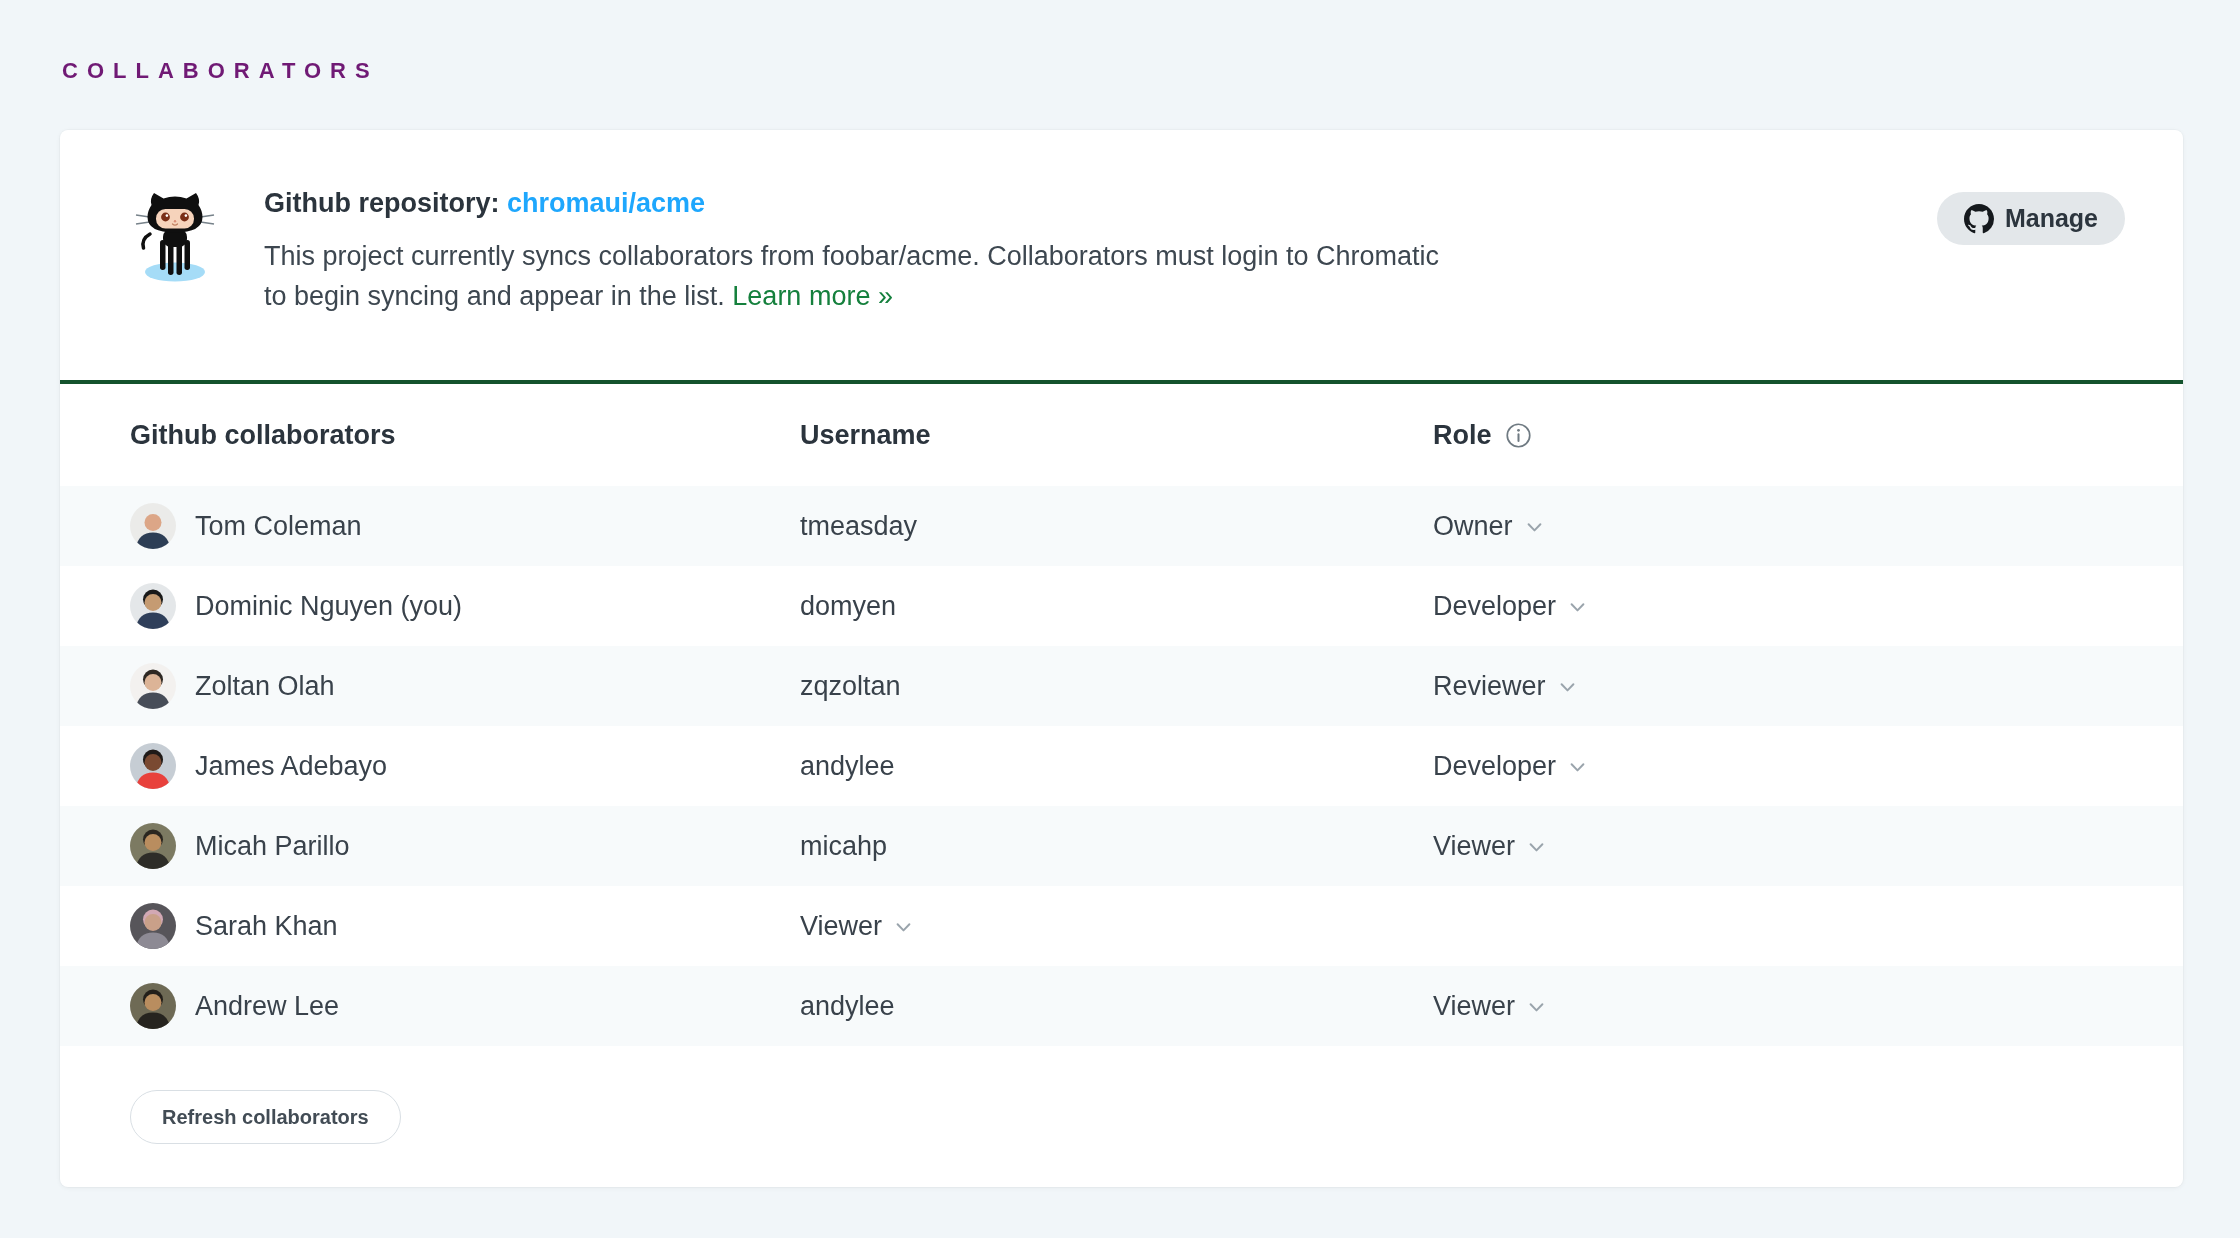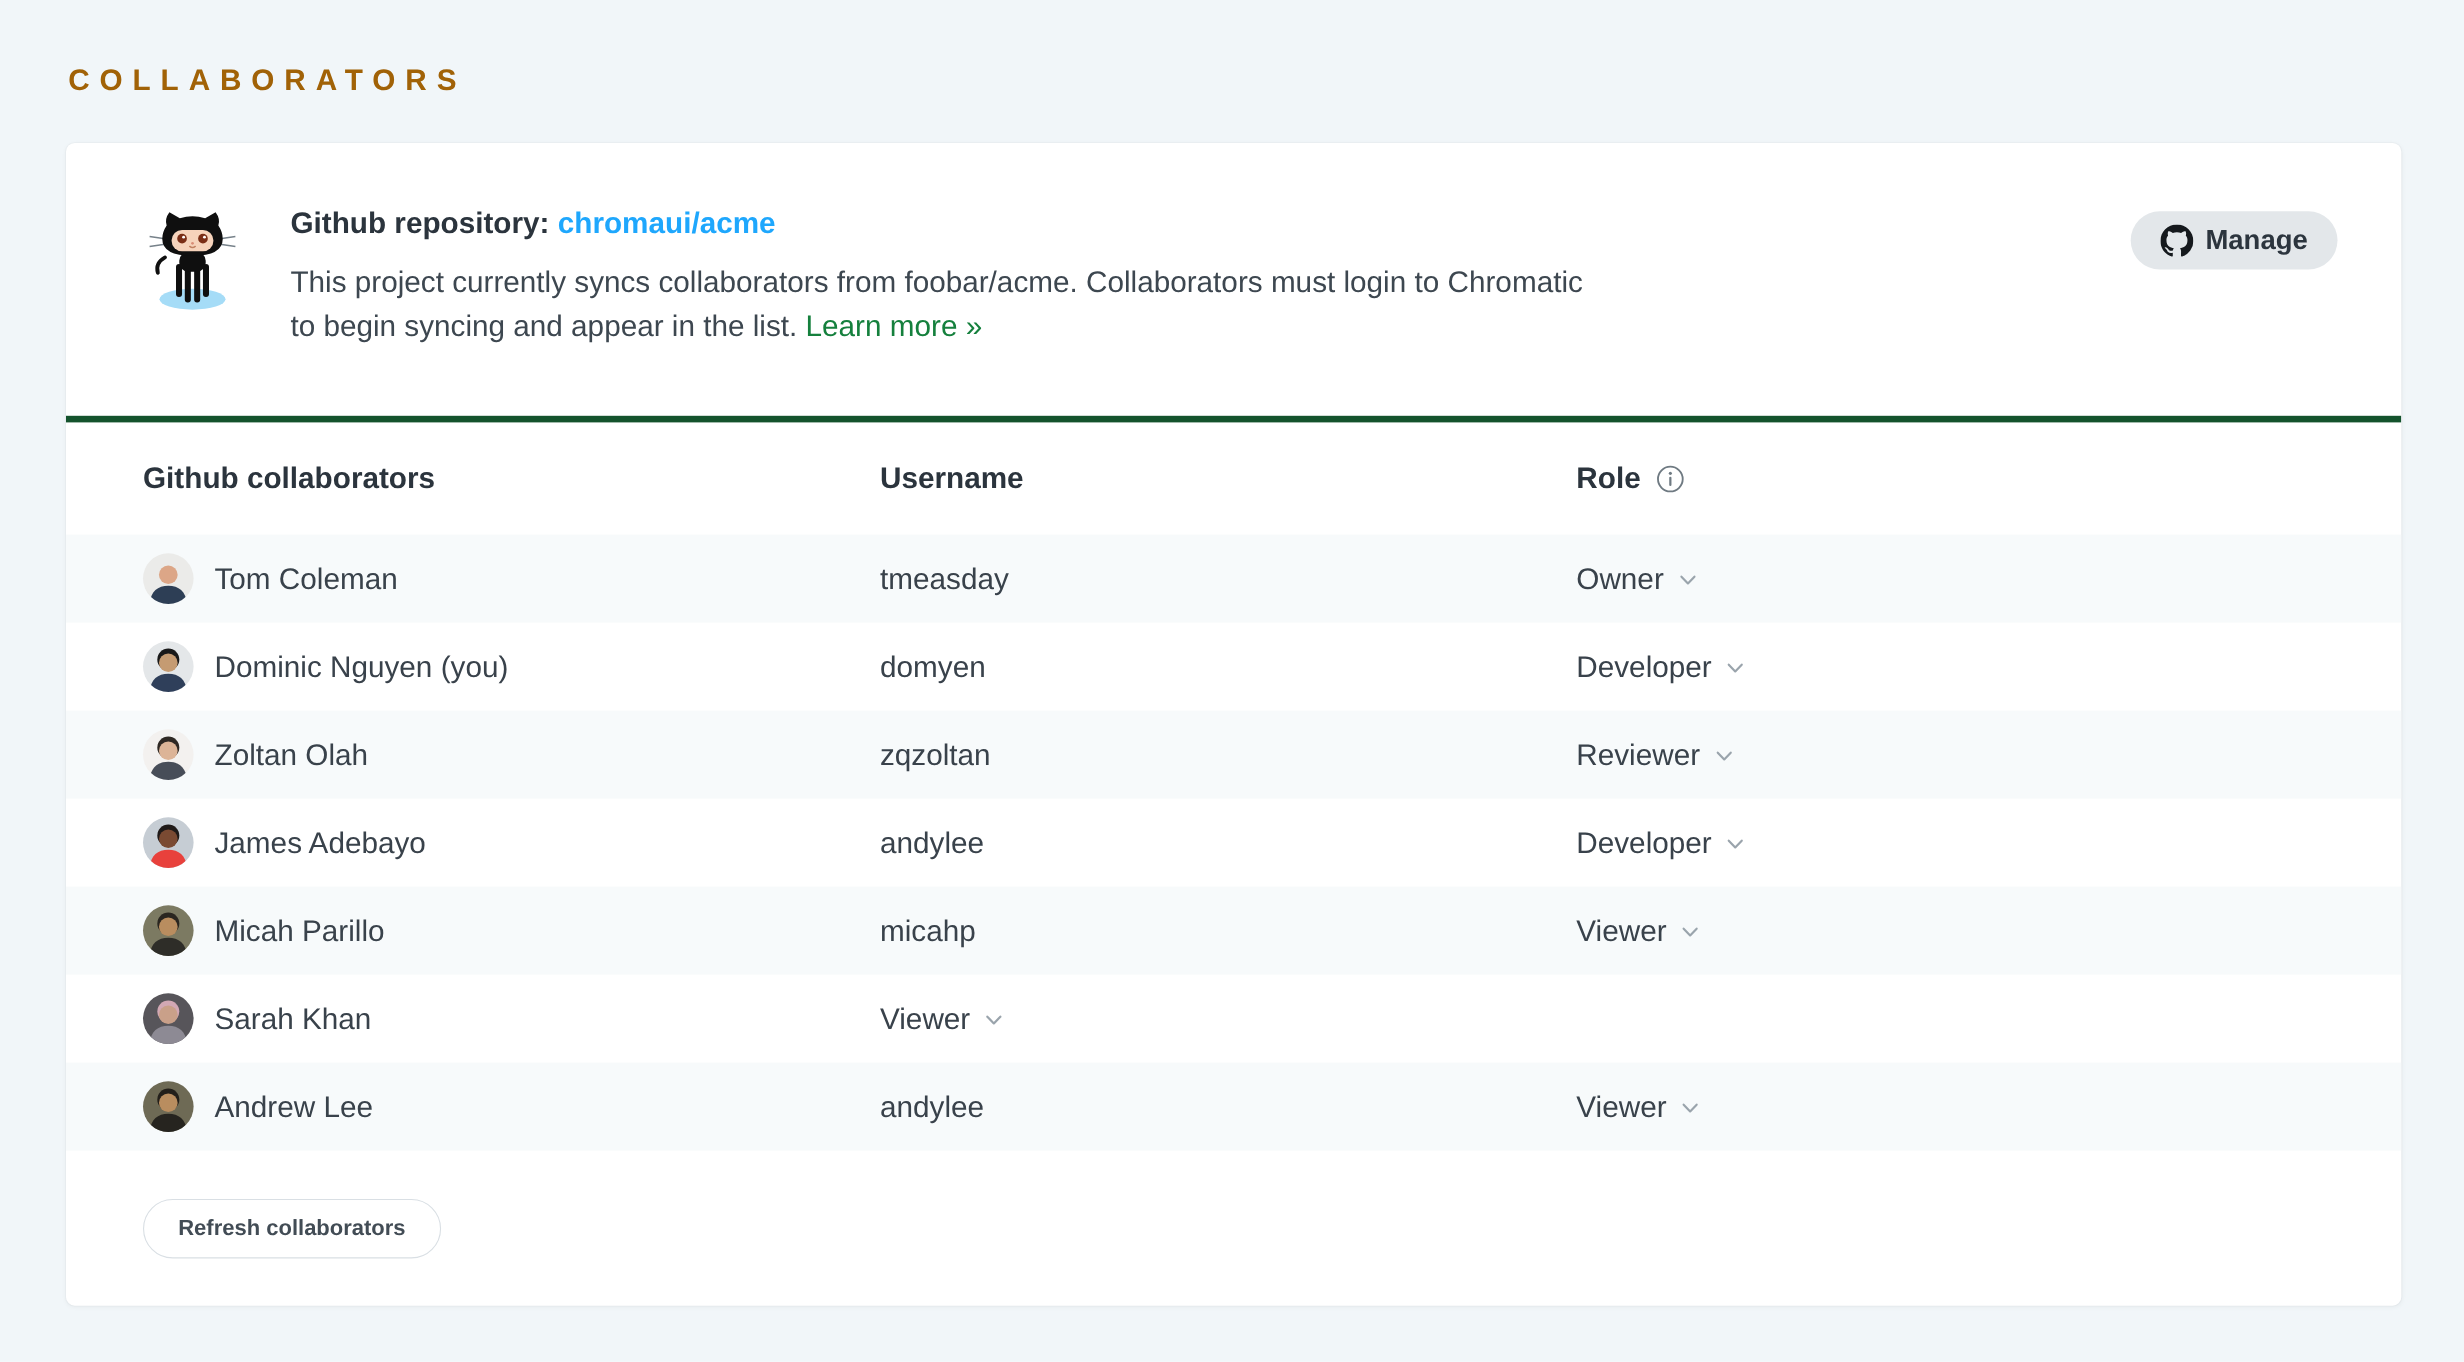--- a/index.html
+++ b/index.html
@@ -6,33 +6,33 @@
   html,body { width:2240px; height:1238px; }
   body {
     background:#f1f6f9;
     font-family:"Liberation Sans", sans-serif;
     color:#39424b;
     position:relative;
     overflow:hidden;
   }
   .page-title {
     position:absolute; left:62px; top:58px;
-    font-size:27px; font-weight:700; letter-spacing:9px; color:#a16207;
+    font-size:22px; font-weight:700; letter-spacing:9px; color:#701a75;
   }
   .card {
     position:absolute; left:60px; top:130px; width:2123px; height:1057px;
     background:#ffffff; border-radius:8px;
     box-shadow:0 1px 5px rgba(0,0,0,0.05), 0 0 0 1px rgba(0,0,0,0.02);
     overflow:hidden;
   }
   
   .gh-section {
     height:254px; display:flex; align-items:flex-start;
     padding:54px 58px 0 70px;
-    border-bottom:6px solid #14532d;
+    border-bottom:4px solid #14532d;
   }
   .octocat { width:90px; height:98px; flex:none; margin-top:2px; }
   .gh-text { margin-left:44px; padding-top:4px; }
   .gh-title { font-size:27px; font-weight:700; color:#2b343d; margin-bottom:17px; }
   .repo-link { color:#1ea7fd; text-decoration:none; font-weight:700; cursor:pointer; }
   .gh-desc { font-size:27px; line-height:40px; color:#3d4750; max-width:1180px; font-weight:400; }
   .learn-link { color:#15803d; text-decoration:none; cursor:pointer; }
   .manage-btn {
     margin-left:auto; margin-top:8px; flex:none;
     display:inline-flex; align-items:center; gap:11px;

